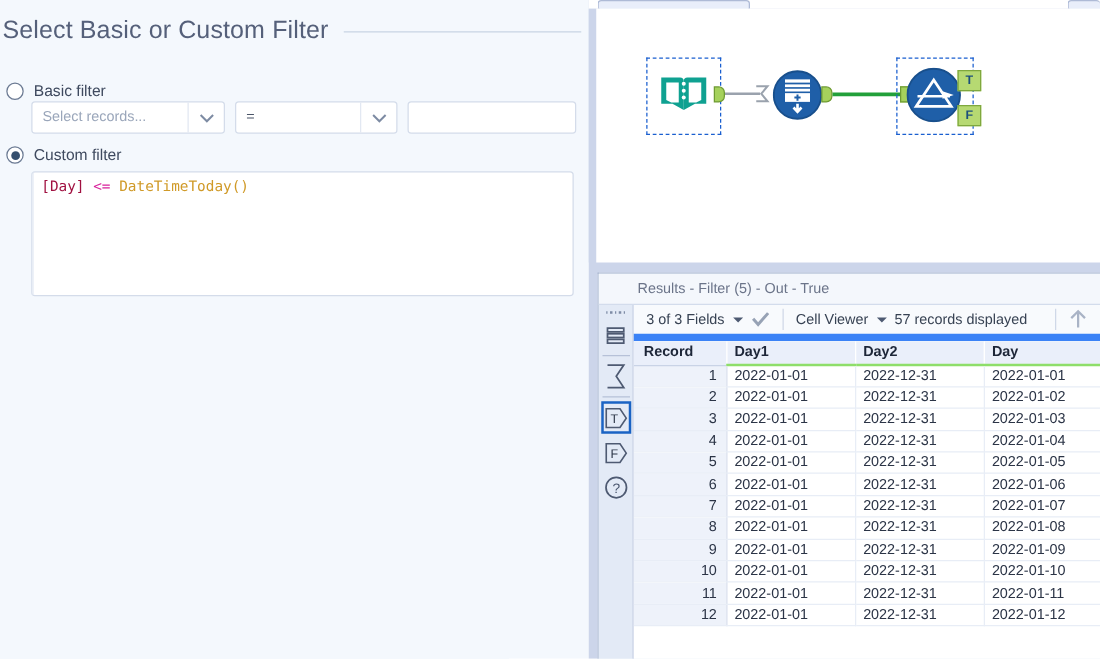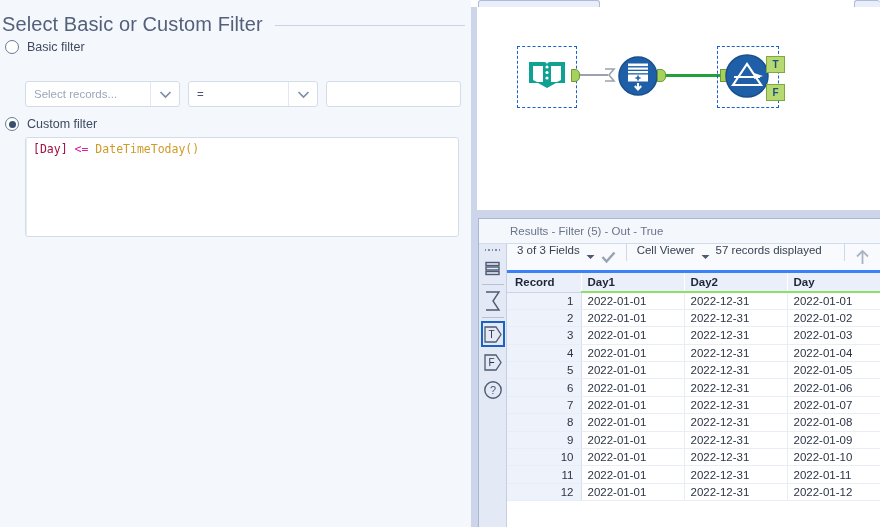--- a/index.html
+++ b/index.html
@@ -36,21 +36,21 @@
     border: 1.4px solid #6b7a93; background: #ffffff;
     position: relative; flex: none;
   }
   .radio.checked::after {
     content: ""; position: absolute; left: 50%; top: 50%;
     width: 7px; height: 7px; margin: -3.5px 0 0 -3.5px;
     border-radius: 50%; background: #36506e;
   }
   .radio-label { font-size: 12.5px; color: #3f4a5f; }
 
-  #basic-radio-row { left: 5px; top: 40px; }
+  #basic-radio-row { left: 5px; top: 66px; }
   #custom-radio-row { left: 5px; top: 117px; }
 
   #basic-fields {
     position: absolute; left: 25px; top: 81px;
     display: flex; gap: 8px; align-items: center;
   }
   .combo {
     height: 26px; background: #ffffff;
     border: 1px solid #d4dcea; border-radius: 3px;
     display: flex; align-items: center; position: relative;
@@ -176,22 +176,22 @@
   .rail-btn {
     width: 24px; height: 26px;
     display: flex; align-items: center; justify-content: center;
   }
   .rail-btn.active { border: 2px solid #1a63c4; }
   #rail-divider { width: 22px; height: 1px; background: #b6c1d8; margin: 1px 0; }
 
   #results-main { flex: 1; display: flex; flex-direction: column; min-width: 0; }
   #results-toolbar {
     height: 29px; background: #f8fafd;
-    border-bottom: 3px solid #3b82f6;
-    display: flex; gap: 6px; padding: 0 4px 0 10px;
+    border-bottom: 6px solid #3b82f6;
+    display: flex; align-items: center; gap: 6px; padding: 0 4px 0 10px;
   }
   .tb-text { font-size: 11.5px; color: #374253; white-space: nowrap; }
   .tb-caret { display: flex; align-items: center; }
   .tb-sep { width: 1px; height: 17px; background: #cfd8e8; margin: 0 4px; }
   .tb-spacer { flex: 1; }
 
   #grid { flex: 1; overflow: hidden; background: #ffffff; }
   table.dgrid { border-collapse: collapse; width: 100%; table-layout: fixed; }
   table.dgrid th {
     background: #eaeffa; font-size: 11.5px; color: #1d2638;

